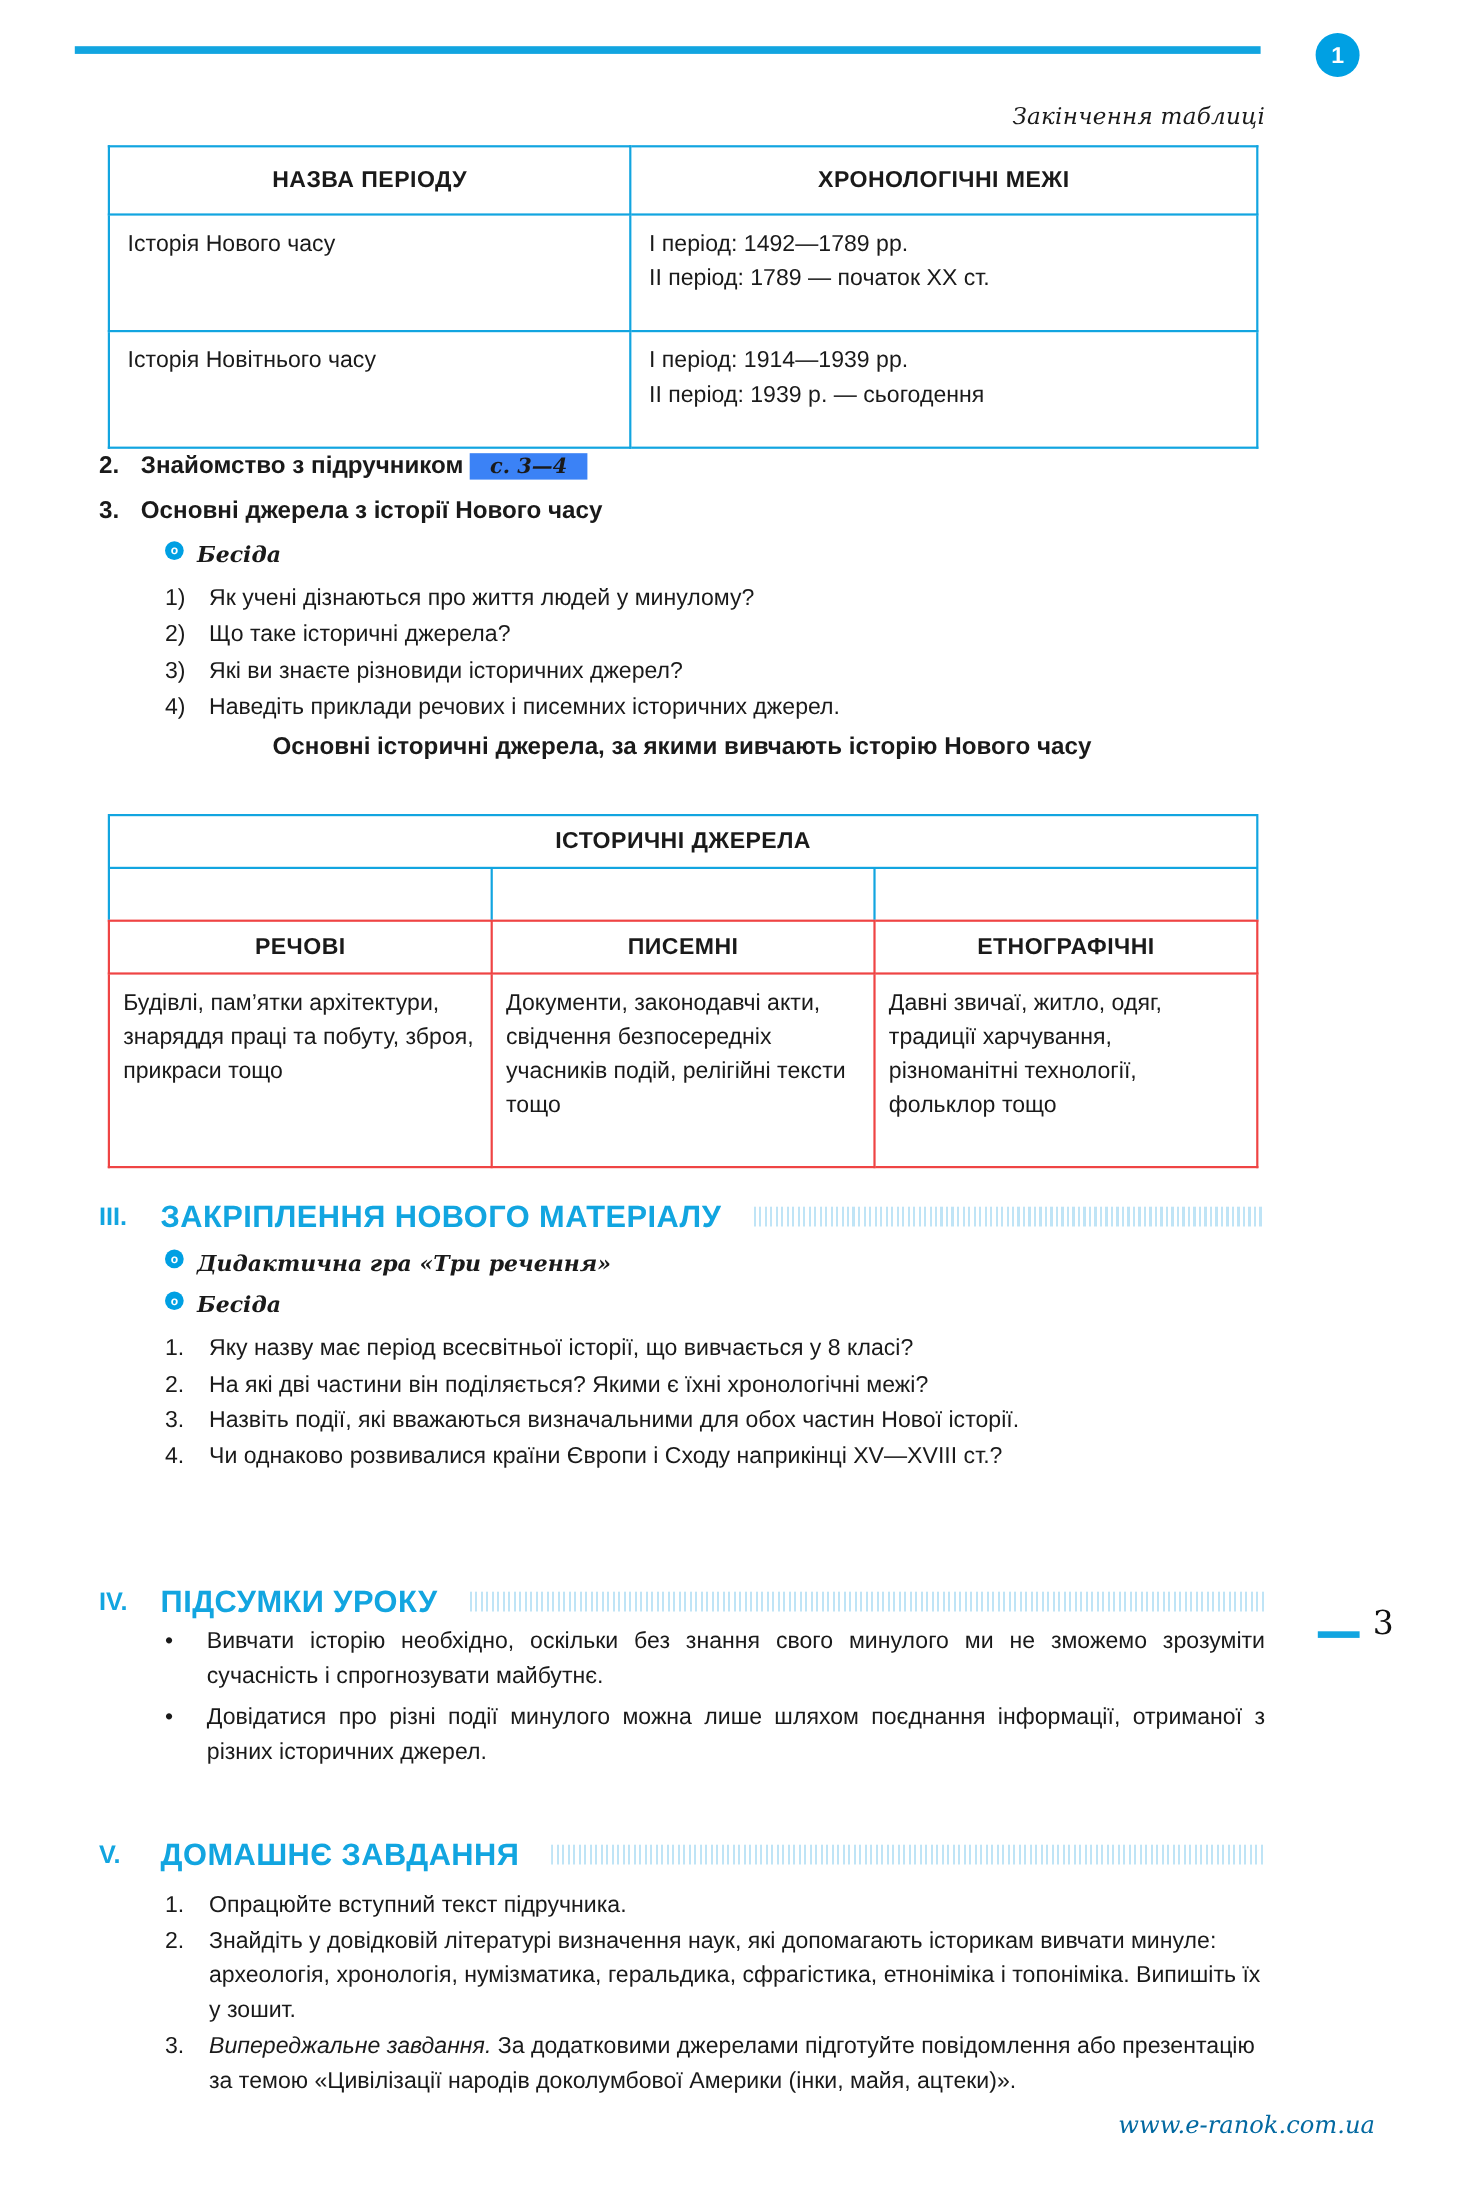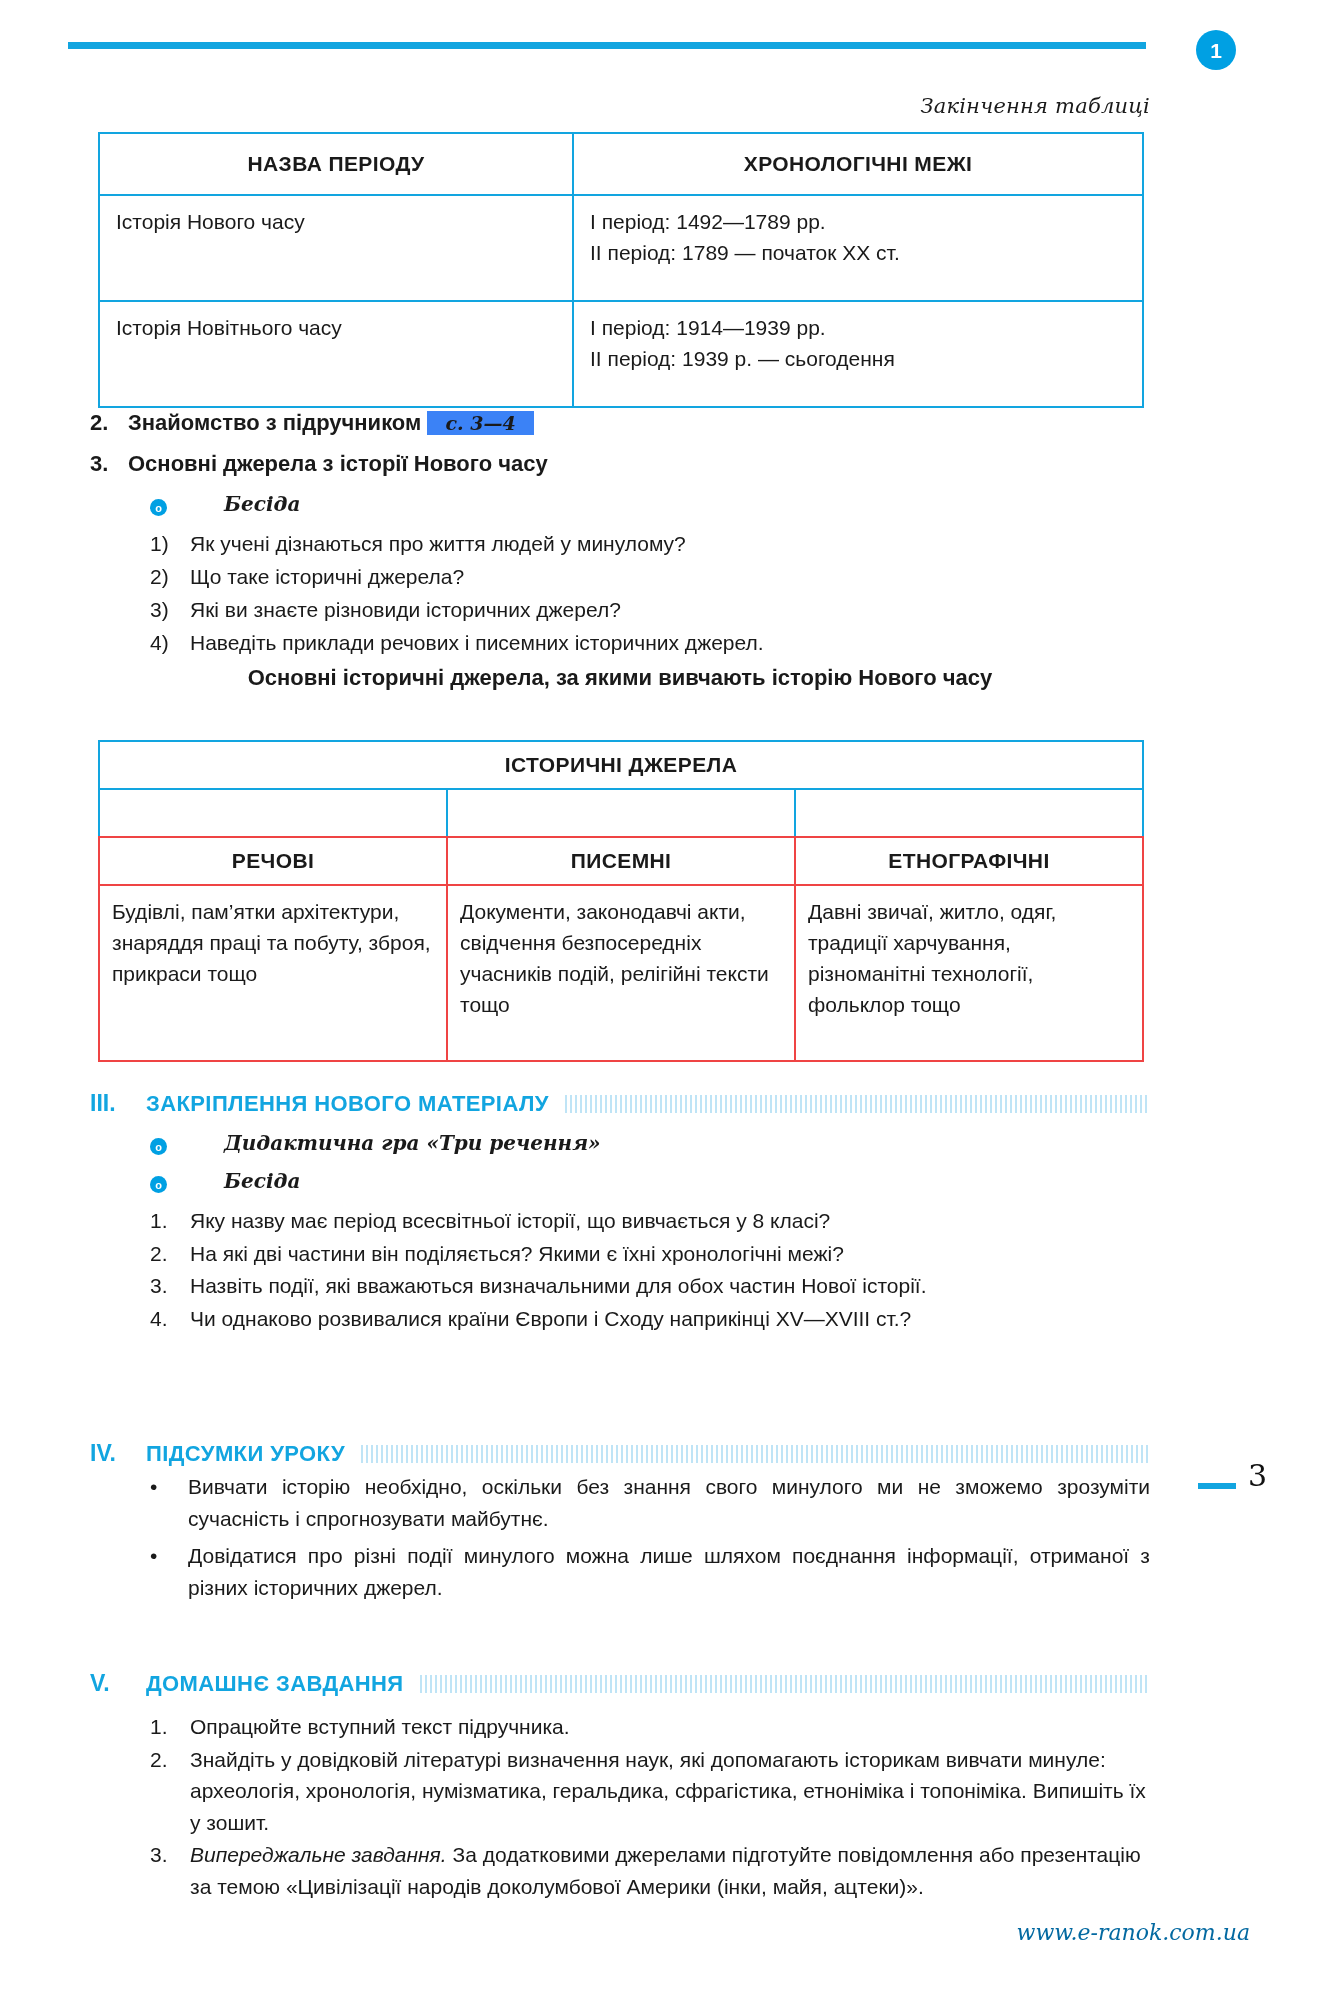--- a/index.html
+++ b/index.html
@@ -102,23 +102,22 @@
     font-style: italic;
     font-weight: bold;
     font-size: 19px;
     background: #3b82f6;
     padding: 1px 18px;
   }
 
   
   .marker-line {
     display: flex;
-    align-items: flex-end;
+    align-items: flex-start;
     margin: 14px 0 12px 60px;
-    gap: 45px;
   }
   .marker-dot {
     width: 17px; height: 17px;
     border-radius: 50%;
     background: #00a0e3;
     color: #ffffff;
     font-size: 11px;
     font-weight: bold;
     display: flex;
     align-items: center;
@@ -209,25 +208,25 @@
     margin-bottom: 4px;
   }
   .sect-num {
     width: 56px; flex: 0 0 56px;
     color: #12a5e0;
     font-size: 23px;
     font-weight: bold;
   }
   .sect-title {
     color: #12a5e0;
-    font-size: 22px;
+    font-size: 28px;
     font-weight: bold;
     letter-spacing: .4px;
     white-space: nowrap;
-    padding-right: 16px;
+    padding-right: 29px;
   }
   .sect-dots {
     flex: 1;
     height: 18px;
     background-image: repeating-linear-gradient(
       to right,
       #bfe4f6 0px, #bfe4f6 2px,
       rgba(255,255,255,0) 2px, rgba(255,255,255,0) 5px);
   }
 

